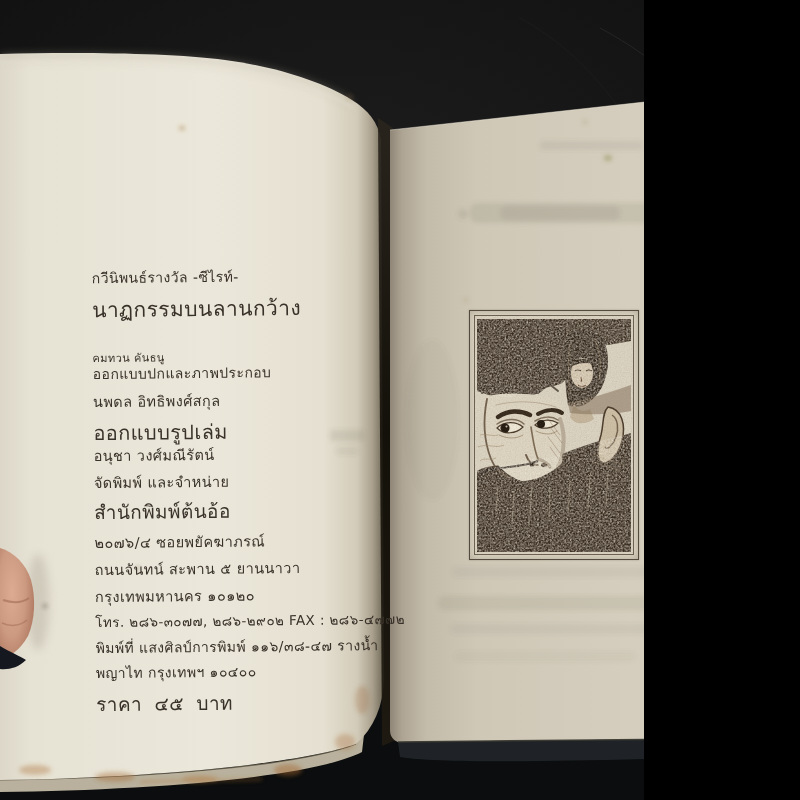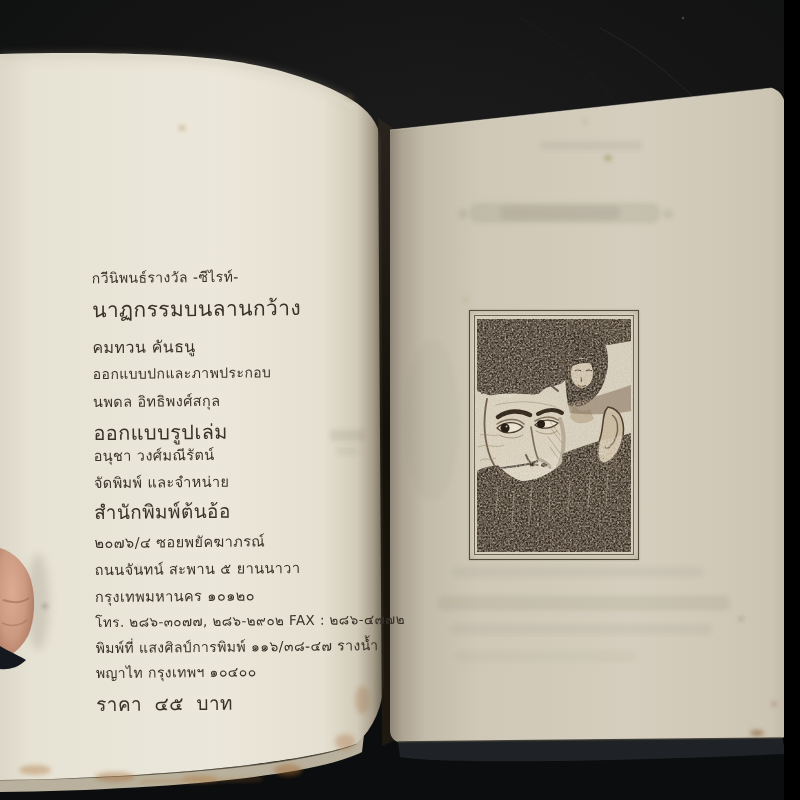--- a/index.html
+++ b/index.html
@@ -1,28 +1,28 @@
 <!DOCTYPE html>
 <html><head>
 <meta charset="utf-8">
 <style>
   html,body{margin:0;padding:0;background:#000;}
   .scene{
-    position:relative;width:784px;height:800px;overflow:hidden;
+    position:relative;width:644px;height:800px;overflow:hidden;
     background:radial-gradient(ellipse 700px 500px at 55% 28%, #1e1e1e 0%, #141414 55%, #0b0d0e 100%);
     font-family:"DejaVu Sans", sans-serif;
   }
   svg{display:block;}
   .book-svg{position:absolute;left:0;top:0;}
   
   .lp-text{position:absolute;left:0;top:0;width:400px;height:800px;transform:rotate(-0.6deg);color:#39322a;}
   .lp-text .line{position:absolute;left:93px;white-space:nowrap;font-weight:500;letter-spacing:.4px;}
   .t-award   {top:266px;font-size:14px;}
   .t-title   {top:292px;font-size:21px;font-weight:bold;letter-spacing:.6px;}
-  .t-author  {top:334px;font-size:16px;}
+  .t-author  {top:348px;font-size:11px;}
   .t-role1   {top:362px;font-size:14px;}
   .t-name1   {top:389px;font-size:14.5px;}
   .t-role2   {top:416px;font-size:20px;}
   .t-name2   {top:443px;font-size:14.5px;}
   .t-publab  {top:470px;font-size:14.5px;}
   .t-pubname {top:496px;font-size:19px;font-weight:bold;}
   .t-addr1   {top:530px;font-size:14.5px;}
   .t-addr2   {top:557px;font-size:14.5px;}
   .t-addr3   {top:584px;font-size:14.5px;}
   .t-phone   {top:610px;font-size:13.5px;}

